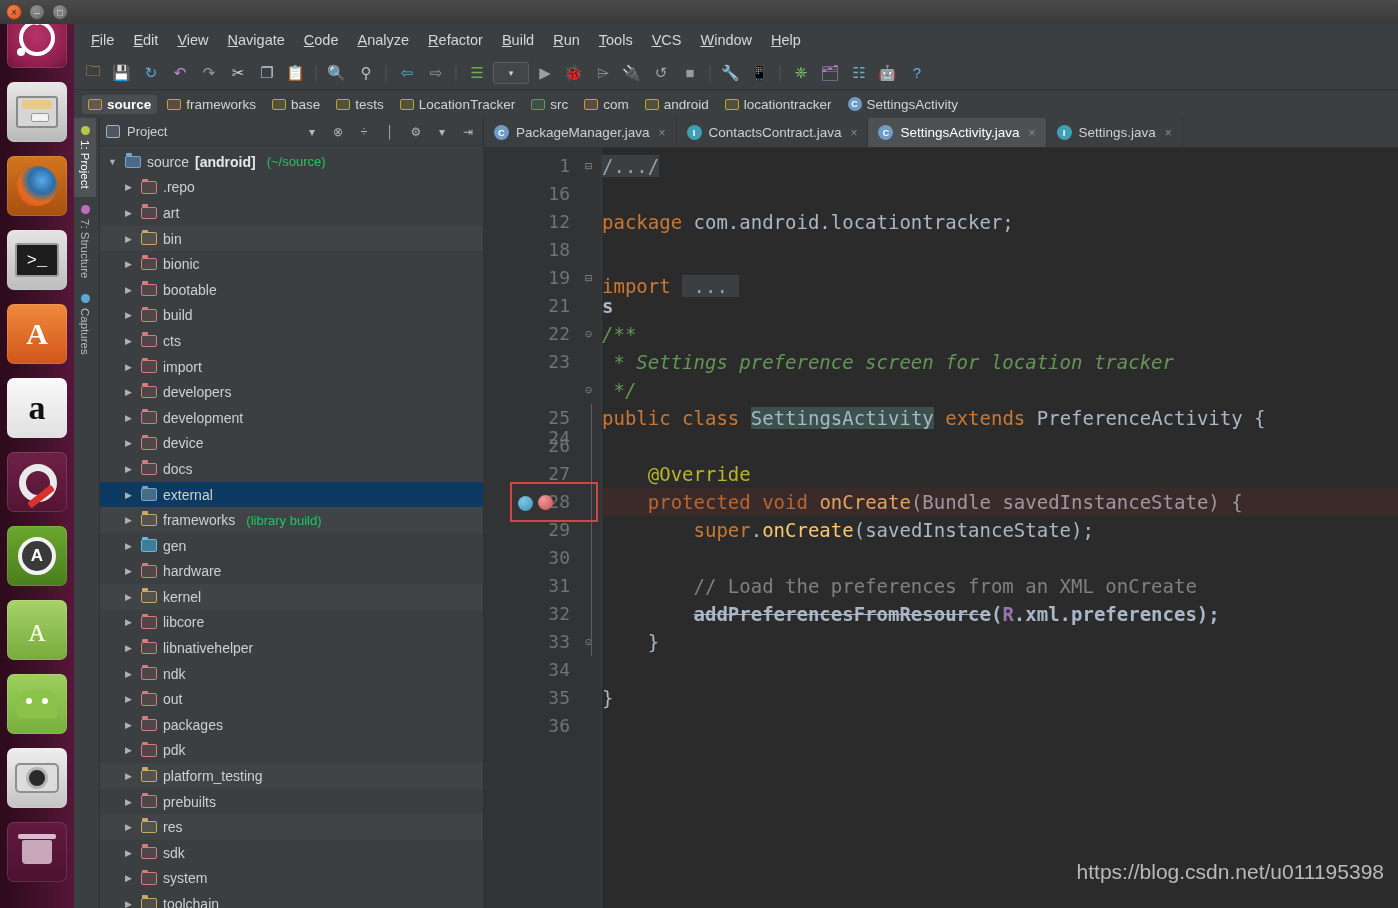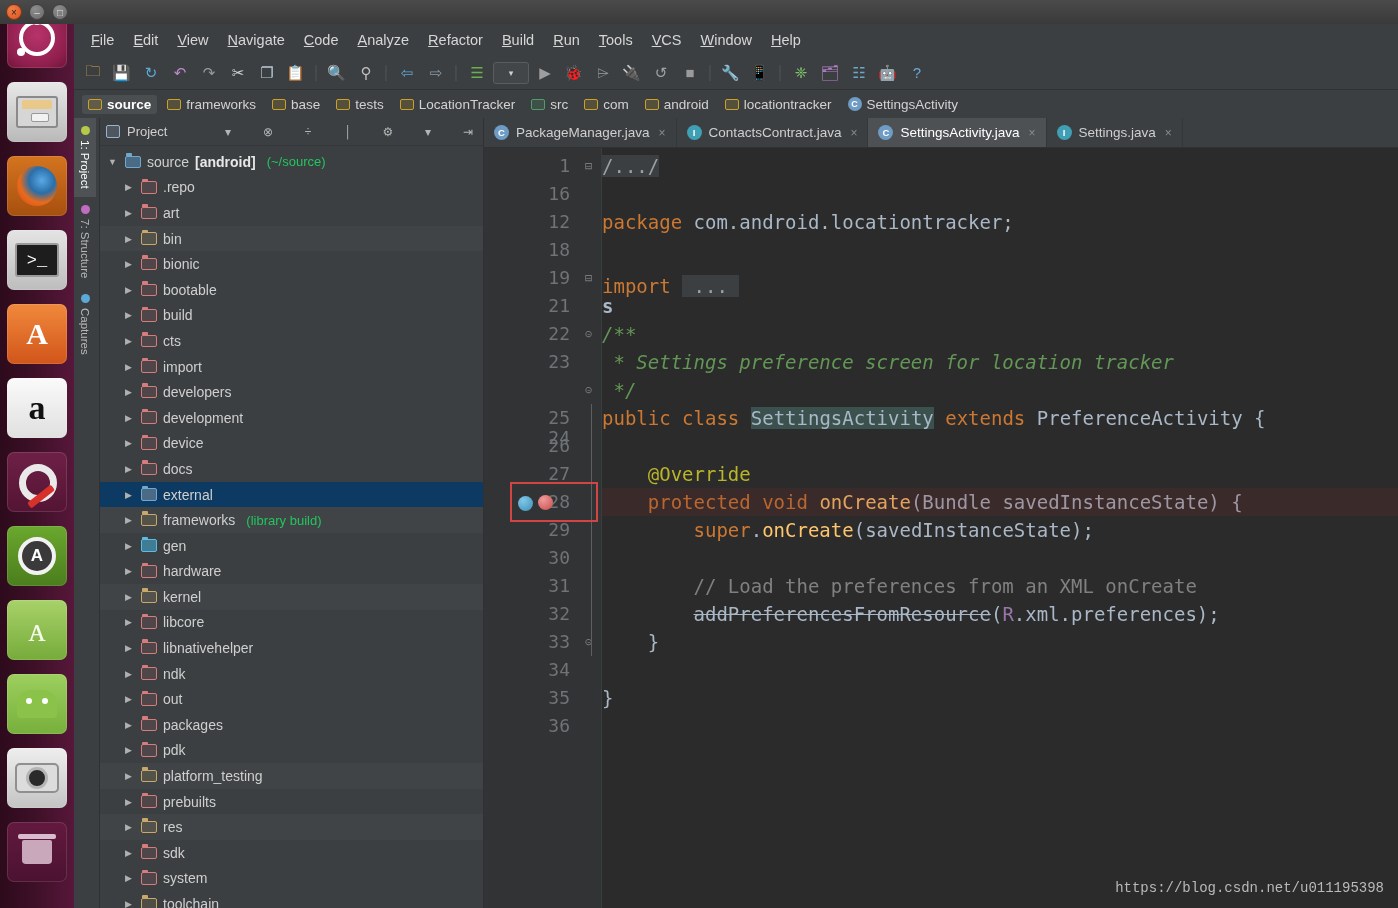--- a/index.html
+++ b/index.html
@@ -117,21 +117,21 @@
     border-right:1px solid #2f3133; }
   .vtab { writing-mode:vertical-rl; text-orientation:mixed; font-size:11.5px; color:#b8b8b8;
     padding:8px 5px; display:flex; align-items:center; gap:5px; }
   .vtab.active { background:#4e5254; color:#fff; }
   .vtdot { width:9px; height:9px; border-radius:50%; background:#b6c94a; flex:none; }
   .vtdot.s { background:#c06cc0; } .vtdot.c { background:#5aa9d6; }
 
   
   .project { position:absolute; left:26px; top:118px; width:384px; height:790px;
     background:#3c3f41; border-right:1px solid #2f3133; overflow:hidden; }
-  .pj-head { height:28px; display:flex; align-items:center; padding:0 6px; gap:22px;
+  .pj-head { height:28px; display:flex; align-items:center; padding:0 6px; gap:8px;
     border-bottom:1px solid #343739;text-align:center; }
   .pj-title { font-size:13px; color:#cfcfcf; flex:1; display:flex; align-items:center; gap:7px; }
   .pj-ico { width:14px; height:13px; border:1.5px solid #9ab4cf; border-radius:2px;
     background:rgba(154,180,207,.2); }
   .pj-btn { width:18px; height:18px; display:flex; align-items:center; justify-content:center;
     color:#b5b5b5; font-size:12px; }
   .tree { padding-top:3px; font-size:14px; }
   .row { height:25.6px; display:flex; align-items:center; gap:6px; padding-left:6px;
     color:#cfcfcf; white-space:nowrap; }
   .row.alt { background:#414446; }
@@ -181,22 +181,22 @@
   .err-line { position:absolute; left:118px; right:0; height:28px;
     background:rgba(120,40,40,.22); }
   .bp-box { position:absolute; left:26px; top:0; width:88px; height:40px;
     border:2px solid #d14545; }
   .bp-dot { position:absolute; width:15px; height:15px; border-radius:50%; }
   .bp-blue { background:radial-gradient(circle at 35% 30%,#7fc7e8,#3f8fb5); }
   .bp-red { background:radial-gradient(circle at 35% 30%,#f09a9a,#c94b4b); }
   .fold-mark { position:absolute; color:#777b7d; font-size:12px; }
   .fold-line { position:absolute; left:107px; width:1px; background:#5c6063; }
 
-  .watermark { position:absolute; right:14px; bottom:12px; font-size:14px; color:#b9b9b9;
-    font-family:Liberation Mono, monospace; }
+  .watermark { position:absolute; right:14px; bottom:24px; font-size:21px; color:#b9b9b9;
+    font-family:Liberation Sans, sans-serif; }
 </style>
 </head>
 <body>
 
 <div class="screen">
 
   <div class="dock">
     <div class="dock-icon di-ubuntu">
         <span class="glyph"></span>
       </div>
@@ -589,21 +589,21 @@
             <div class="cl" style="top: 172px;"><span class="doc">/**</span></div>
             <div class="cl" style="top: 200px;"><span class="doc"> * Settings preference screen for location tracker</span></div>
             <div class="cl" style="top: 228px;"><span class="doc"> */</span></div>
             <div class="cl" style="top: 256px;"><span class="kw">public</span> <span class="kw">class</span> <span class="cls-name">SettingsActivity</span> <span class="kw">extends</span> PreferenceActivity {</div>
             <div class="cl" style="top: 284px;"></div>
             <div class="cl" style="top: 312px;">    <span class="anno">@Override</span></div>
             <div class="cl" style="top: 340px;">    <span class="kw">protected</span> <span class="kw">void</span> <span class="fn">onCreate</span>(Bundle savedInstanceState) {</div>
             <div class="cl" style="top: 368px;">        <span class="kw">super</span>.<span class="fn">onCreate</span>(savedInstanceState);</div>
             <div class="cl" style="top: 396px;"></div>
             <div class="cl" style="top: 424px;"><span class="cmt">        // Load the preferences from an XML onCreate</span></div>
-            <div class="cl" style="top: 452px;">        <span class="strike">addPreferencesFromResource</span>(<span class="fld">R</span>.xml.preferences);</div>
+            <div class="cl" style="top: 452px; font-weight: bold;">        <span class="strike">addPreferencesFromResource</span>(<span class="fld">R</span>.xml.preferences);</div>
             <div class="cl" style="top: 480px;">    }</div>
             <div class="cl" style="top: 508px;"></div>
             <div class="cl" style="top: 536px;">}</div>
             <div class="cl" style="top: 564px;"></div>
           </div>
       <div class="err-line" style="top: 340px;"></div>
           <div class="fold-line" style="top: 256px; height: 252px;"></div>
           <div class="bp-box" style="top: 334px;">
             <div class="bp-dot bp-blue" style="left: 6px; top: 12px;"></div>
             <div class="bp-dot bp-red" style="left: 26px; top: 11px;"></div>

